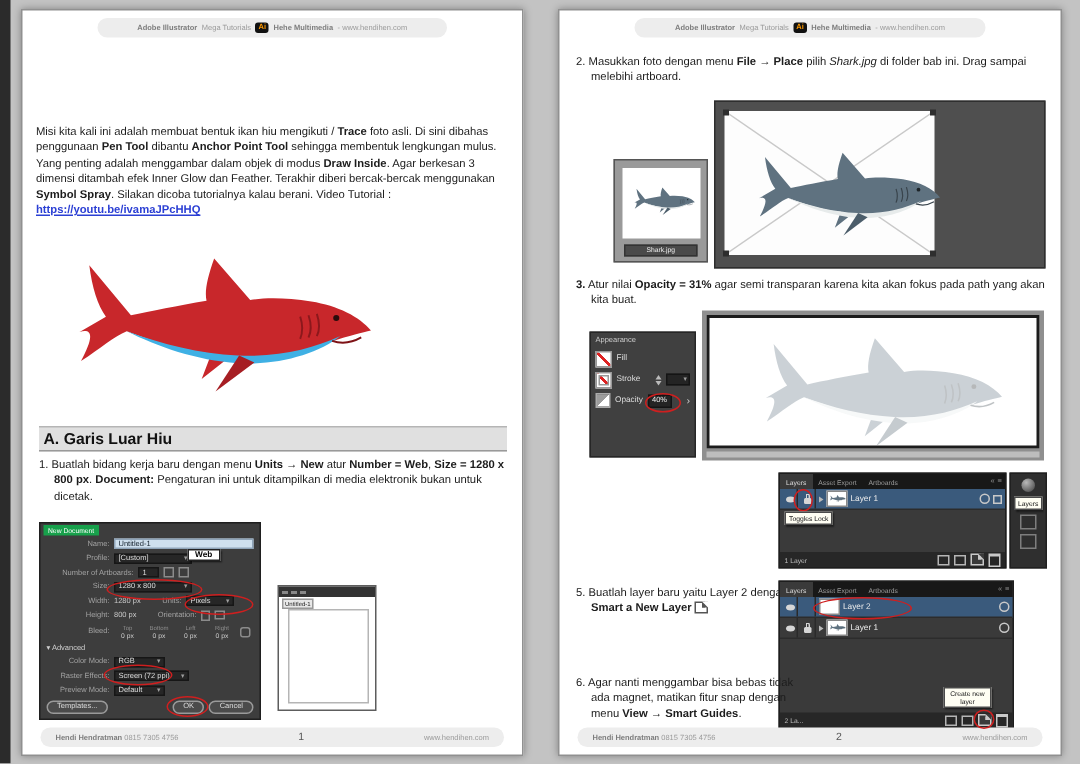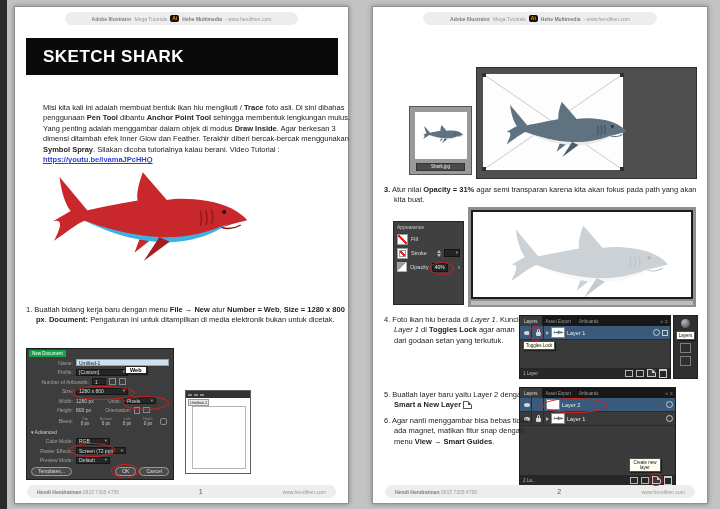--- a/index.html
+++ b/index.html
@@ -16,21 +16,21 @@
   .ftr{left:12px;right:12px;bottom:5px;justify-content:space-between;padding:0 10px;}
   .h-strong{color:#7d7d7d;font-weight:bold;}
   .badge{background:#111;color:#ff9a00;font-weight:bold;font-size:5px;border-radius:2px;
         padding:1px 2px;line-height:1;}
   .f-page{color:#555;font-size:7px;}
   
   .banner{position:absolute;left:11px;top:31px;width:312px;height:37px;background:#0a0a0a;
         color:#fff;font-size:17px;font-weight:bold;letter-spacing:.5px;display:flex;
         align-items:center;padding-left:17px;box-sizing:border-box;}
   .para{position:absolute;font-size:7.5px;line-height:10.4px;color:#1c1c1c;margin:0;}
-  .intro{left:28px;top:76px;width:312px;margin-top:20px;}
+  .intro{left:9px;top:76px;width:312px;}
   .lnk{color:#2b3fd4;font-weight:bold;text-decoration:underline;}
   .shark-red{position:absolute;left:14px;top:156px;width:222px;height:111px;}
   .secA{position:absolute;left:11px;top:277px;width:312px;height:17px;background:#e0e0e0;
         border-top:1px solid #b5b5b5;border-bottom:1px solid #9a9a9a;font-size:10.5px;
         font-weight:bold;color:#111;display:flex;align-items:center;padding-left:3px;
         box-sizing:border-box;}
   .step{padding-left:10px;text-indent:-10px;}
   .s1{left:11px;top:298px;width:312px;}
   
   .dlg{position:absolute;left:11px;top:341px;width:148px;height:132px;background:#3d3d3d;
@@ -165,30 +165,30 @@
 
 <section class="page" id="pageL">
   <div class="hdr">
     <span class="h-strong">Adobe Illustrator</span>
     <span>Mega Tutorials</span>
     <span class="badge">Ai</span>
     <span class="h-strong">Hehe Multimedia</span>
     <span>- www.hendihen.com</span>
   </div>
 
-  <div class="banner">SKETCH SHARK</div>
 
   <p class="para intro">Misi kita kali ini adalah membuat bentuk ikan hiu mengikuti / <b>Trace</b> foto asli. Di sini dibahas penggunaan <b>Pen Tool</b> dibantu <b>Anchor Point Tool</b> sehingga membentuk lengkungan mulus. Yang penting adalah menggambar dalam objek di modus <b>Draw Inside</b>. Agar berkesan 3 dimensi ditambah efek Inner Glow dan Feather. Terakhir diberi bercak-bercak menggunakan <b>Symbol Spray</b>. Silakan dicoba tutorialnya kalau berani. Video Tutorial : <span class="lnk">https://youtu.be/ivamaJPcHHQ</span></p>
 
   <svg class="shark-red" viewBox="0 0 240 120">
       <use href="#shk-red"></use>
     </svg>
 
-
-  <p class="para step s1">1. Buatlah bidang kerja baru dengan menu <b>File → New</b> atur <b>Number = Web</b>, <b>Size = 1280 x 800 px</b>. <b>Document:</b> Pengaturan ini untuk ditampilkan di media elektronik bukan untuk dicetak.</p>
+  <div class="secA">A. Garis Luar Hiu</div>
+
+  <p class="para step s1">1. Buatlah bidang kerja baru dengan menu <b>Units → New</b> atur <b>Number = Web</b>, <b>Size = 1280 x 800 px</b>. <b>Document:</b> Pengaturan ini untuk ditampilkan di media elektronik bukan untuk dicetak.</p>
 
   <div class="dlg">
     <span class="dtitle">New Document</span>
     <div class="drows">
       <div class="drow">
         <span class="dlab">Name:</span>
         <span class="dname">Untitled-1</span>
       </div>
       <div class="drow">
         <span class="dlab">Profile:</span>
@@ -304,20 +304,21 @@
 
 <section class="page" id="pageR">
   <div class="hdr">
     <span class="h-strong">Adobe Illustrator</span>
     <span>Mega Tutorials</span>
     <span class="badge">Ai</span>
     <span class="h-strong">Hehe Multimedia</span>
     <span>- www.hendihen.com</span>
   </div>
 
+  <p class="para step" style="left:11px;top:29px;width:314px">2. Masukkan foto dengan menu <b>File → Place</b> pilih <i>Shark.jpg</i> di folder bab ini. Drag sampai melebihi artboard.</p>
 
   <div class="shot" style="left:11px;top:56px;width:313px;height:118px">
     <div class="canvas2">
       <div class="placer">
         <svg class="x" viewBox="0 0 140 96" preserveAspectRatio="none">
           <line x1="0" y1="0" x2="140" y2="96" stroke="#c9c9c9" stroke-width="1"></line>
           <line x1="140" y1="0" x2="0" y2="96" stroke="#c9c9c9" stroke-width="1"></line>
         </svg>
         <span class="hdl" style="left:-1px;top:-1px"></span>
         <span class="hdl" style="right:-1px;top:-1px"></span>
@@ -369,21 +370,20 @@
     <div class="canvas3">
       <div class="inner">
         <svg class="sharkfaint" viewBox="0 0 240 120">
             <use href="#shk-gray"></use>
           </svg>
       </div>
       <div class="scroll"></div>
     </div>
   </div>
 
-  <p class="para step" style="left:11px;top:308px;width:132px">4. Foto ikan hiu berada di <i>Layer 1</i>. Kunci <i>Layer 1</i> di <b>Toggles Lock</b> agar aman dari godaan setan yang terkutuk.</p>
   <div class="lpanel" style="left:146px;top:308px;width:152px;height:64px">
     <div class="ltabs">
       <span class="ltab on">Layers</span>
       <span class="ltab">Asset Export</span>
       <span class="ltab">Artboards</span>
       <span class="rgt">
           <span>«</span>
           <span>≡</span>
         </span>
     </div>
@@ -466,21 +466,21 @@
       <span class="ics">
         <span class="mini"></span>
         <span class="mini"></span>
         <span class="inew"></span>
         <span class="itrash"></span>
         <span class="oval" style="right:12px;bottom:-1px;width:12px;height:11px"></span>
       </span>
     </div>
   </div>
 
-  <p class="para step" style="left:11px;top:409px;width:138px">6. Agar nanti menggambar bisa bebas tidak ada magnet, matikan fitur snap dengan menu <b>View → Smart Guides</b>.</p>
+  <p class="para step" style="left:11px;top:443px;width:138px">6. Agar nanti menggambar bisa bebas tidak ada magnet, matikan fitur snap dengan menu <b>View → Smart Guides</b>.</p>
 
   <div class="ftr">
     <span><span class="h-strong">Hendi Hendratman</span>
       <span>0815 7305 4756</span></span>
     <span class="f-page">2</span>
     <span>www.hendihen.com</span>
   </div>
 </section>
 
 </body></html>

